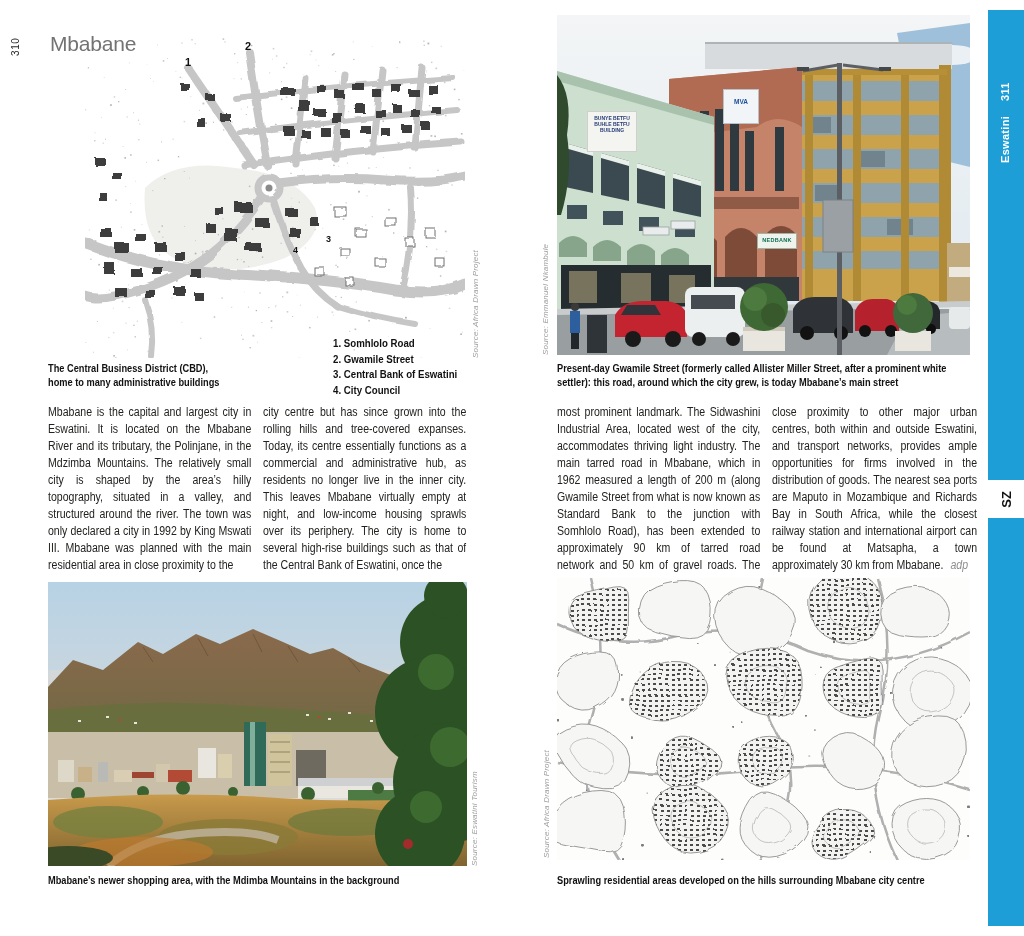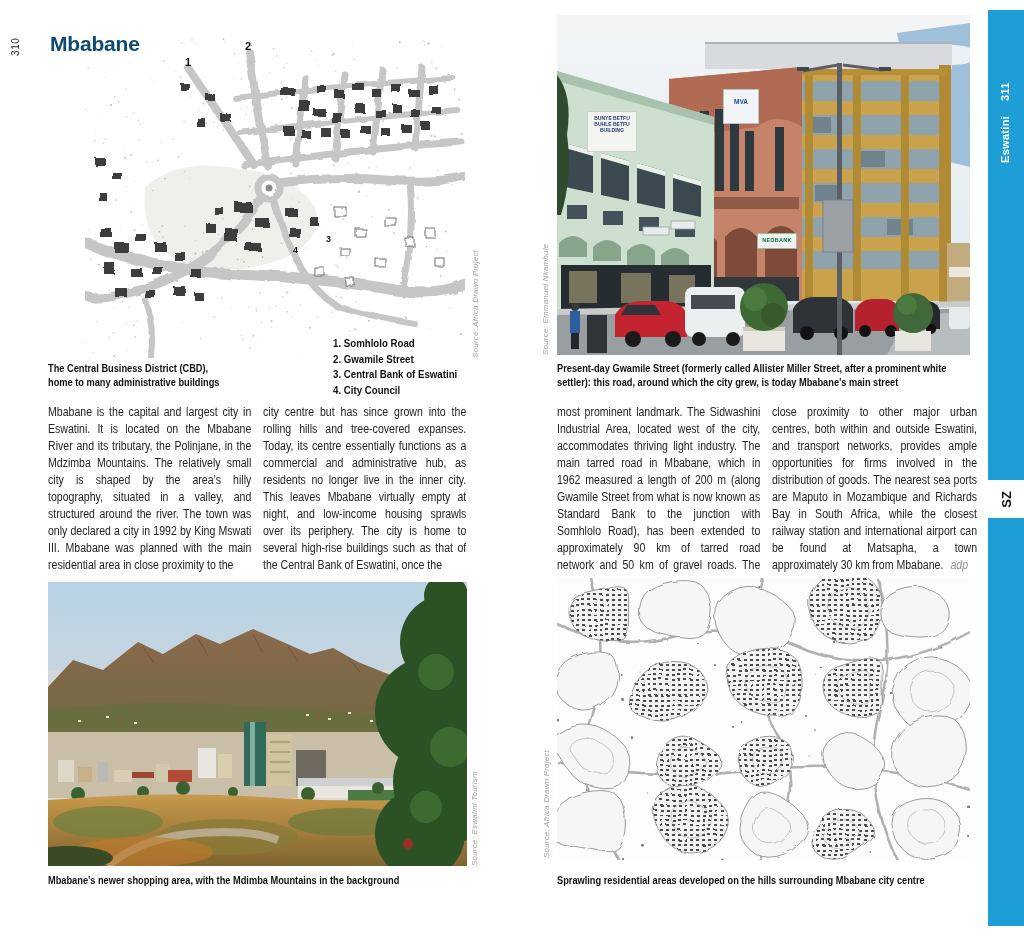--- a/index.html
+++ b/index.html
@@ -3,21 +3,21 @@
 <meta charset="utf-8">
 <style>
   html,body{margin:0;padding:0;background:#e8e8e8;}
   .spread{position:relative;width:1024px;height:936px;background:#ffffff;overflow:hidden;
           font-family:"Liberation Sans","DejaVu Sans",sans-serif;color:#1d1d1b;}
   .abs{position:absolute;}
   
   .vert{writing-mode:vertical-rl;transform:rotate(180deg);}
   .src{font-size:8px;font-style:italic;color:#a0a0a0;letter-spacing:.2px;white-space:nowrap;}
   .pagenum-l{font-size:10px;color:#2a2a2a;letter-spacing:.6px;}
-  .title{font-size:21px;font-weight:bold;letter-spacing:-.2px;color:#0c4a6e;}
+  .title{font-size:21px;font-weight:normal;letter-spacing:-.2px;color:#737373;}
   .caption{font-weight:bold;font-size:10.5px;line-height:13.5px;color:#111;white-space:pre-line;}
   .legend{font-weight:bold;font-size:11px;line-height:15.5px;color:#111;white-space:pre-line;}
   .body-text{font-size:12px;line-height:17px;text-align:justify;color:#222220;margin:0;}
   .squeeze{transform:scaleX(0.88);transform-origin:0 0;}
   .adp{font-style:italic;color:#8d8d8d;margin-left:8px;}
   .photo{overflow:hidden;}
   
   .bar{background:#1e9ed6;}
   .bar-label{color:#fff;font-weight:bold;font-size:11px;letter-spacing:.3px;}
   .bar-label .gap{margin-inline-end:15px;}

